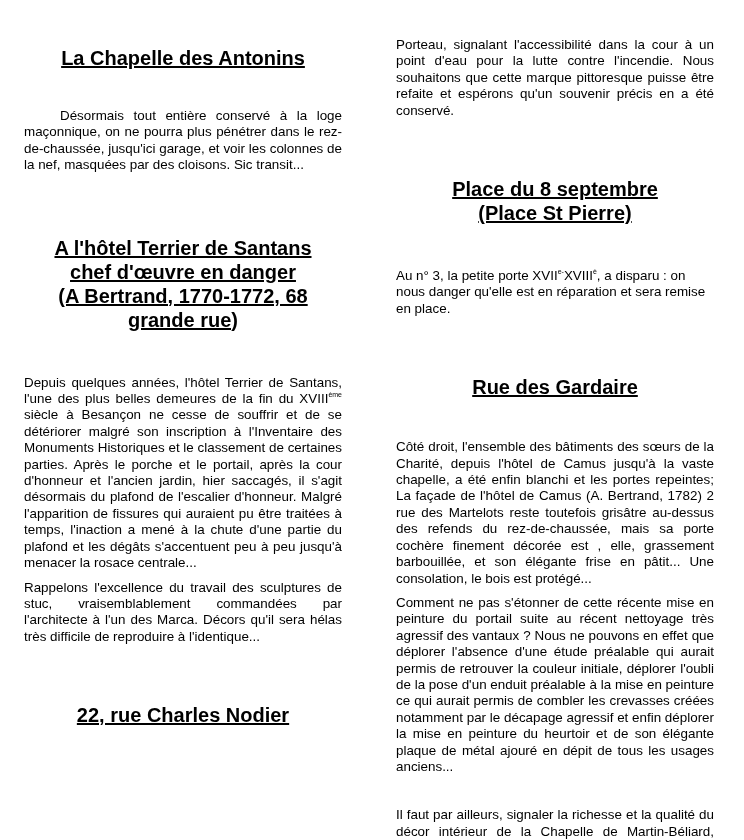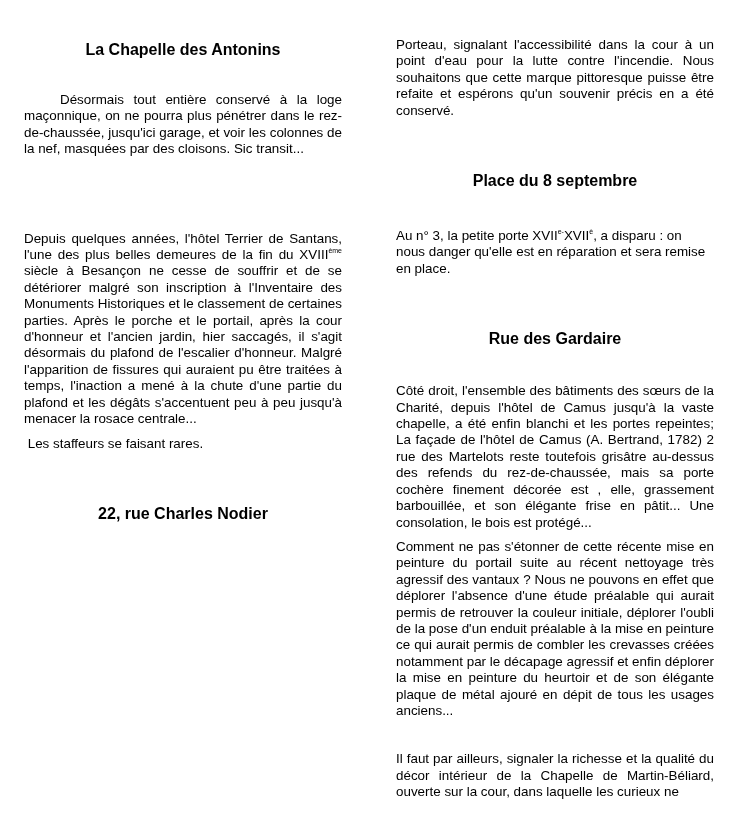--- a/index.html
+++ b/index.html
@@ -1,56 +1,63 @@
 <!DOCTYPE html>
 <html><head>
 <meta charset="utf-8">
 <style>
   html, body { margin: 0; padding: 0; background: #ffffff; }
   body { width: 744px; height: 840px; overflow: hidden; position: relative;
          font-family: "Liberation Sans", sans-serif; color: #000; }
   .col { position: absolute; top: 0; width: 334px; }
   .col-left { left: 16px; }
   .col-right { left: 388px; }
-  h2 { font-family: "Liberation Sans", sans-serif; font-weight: bold; font-size: 16px;
-       line-height: 24px; text-align: center; margin: 8px; }
+  h2 { font-family: "Liberation Sans", sans-serif; font-weight: bold; font-size: 20px;
+       line-height: 24px; text-align: center; margin: 16px; text-decoration: underline; }
   p { margin: 8px; font-size: 13.4px; line-height: 16.4px; text-align: justify; }
   p.left { text-align: left; }
   .indent { text-indent: 36px; }
   sup { font-size: 7px; line-height: 0; vertical-align: 6px; }
 </style>
 </head>
 <body>
 
 <div class="col col-left">
   <div style="height:30px"></div>
   <h2>La Chapelle des Antonins</h2>
   <div style="height:14px"></div>
   <p class="indent">Désormais tout entière conservé à la loge maçonnique, on ne pourra plus pénétrer dans le rez-de-chaussée, jusqu'ici garage, et voir les colonnes de la nef, masquées par des cloisons. Sic transit...</p>
 
   <div style="height:38px"></div>
+  <h2>
+    <span>A l'hôtel Terrier de Santans</span><br>
+    <span>chef d'œuvre en danger</span><br>
+    <span>(A Bertrand, 1770-1772, 68</span><br>
+    <span>grande rue)</span>
+  </h2>
   <div style="height:19px"></div>
   <p><span>Depuis quelques années, l'hôtel Terrier de Santans, l'une des plus belles demeures de la fin du XVIII</span><sup>ème</sup><span> siècle à Besançon ne cesse de souffrir et de se détériorer malgré son inscription à l'Inventaire des Monuments Historiques et le classement de certaines parties. Après le porche et le portail, après la cour d'honneur et l'ancien jardin, hier saccagés, il s'agit désormais du plafond de l'escalier d'honneur. Malgré l'apparition de fissures qui auraient pu être traitées à temps, l'inaction a mené à la chute d'une partie du plafond et les dégâts s'accentuent peu à peu jusqu'à menacer la rosace centrale...</span></p>
-  <p class="left" style="white-space:pre"> Les staffeurs se faisant rares.</p>
+  <p>Rappelons l'excellence du travail des sculptures de stuc, vraisemblablement commandées par l'architecte à l'un des Marca. Décors qu'il sera hélas très difficile de reproduire à l'identique...</p>
 
   <div style="height:34px"></div>
   <h2>22, rue Charles Nodier</h2>
   <div style="height:16px"></div>
 </div>
 
 <div class="col col-right">
   <div style="height:29px"></div>
   <p>Porteau, signalant l'accessibilité dans la cour à un point d'eau pour la lutte contre l'incendie. Nous souhaitons que cette marque pittoresque puisse être refaite et espérons qu'un souvenir précis en a été conservé.</p>
 
   <div style="height:34px"></div>
   <h2>
     <span>Place du 8 septembre</span><br>
+    <span>(Place St Pierre)</span>
   </h2>
   <div style="height:19px"></div>
-  <p class="left"><span>Au n° 3, la petite porte XVII</span><sup>e-</sup><span>XVII</span><sup>è</sup><span>, a disparu : on nous danger qu'elle est en réparation et sera remise en place.</span></p>
+  <p class="left"><span>Au n° 3, la petite porte XVII</span><sup>e-</sup><span>XVIII</span><sup>è</sup><span>, a disparu : on nous danger qu'elle est en réparation et sera remise en place.</span></p>
 
   <div style="height:34px"></div>
   <h2>Rue des Gardaire</h2>
   <div style="height:16px"></div>
   <p>Côté droit, l'ensemble des bâtiments des sœurs de la Charité, depuis l'hôtel de Camus jusqu'à la vaste chapelle, a été enfin blanchi et les portes repeintes; La façade de l'hôtel de Camus (A. Bertrand, 1782) 2 rue des Martelots reste toutefois grisâtre au-dessus des refends du rez-de-chaussée, mais sa porte cochère finement décorée est , elle, grassement barbouillée, et son élégante frise en pâtit... Une consolation, le bois est protégé...</p>
   <p>Comment ne pas s'étonner de cette récente mise en peinture du portail suite au récent nettoyage très agressif des vantaux ? Nous ne pouvons en effet que déplorer l'absence d'une étude préalable qui aurait permis de retrouver la couleur initiale, déplorer l'oubli de la pose d'un enduit préalable à la mise en peinture ce qui aurait permis de combler les crevasses créées notamment par le décapage agressif et enfin déplorer la mise en peinture du heurtoir et de son élégante plaque de métal ajouré en dépit de tous les usages anciens...</p>
   <div style="height:16px"></div>
   <p>Il faut par ailleurs, signaler la richesse et la qualité du décor intérieur de la Chapelle de Martin-Béliard, ouverte sur la cour, dans laquelle les curieux ne</p>
 </div>
 

